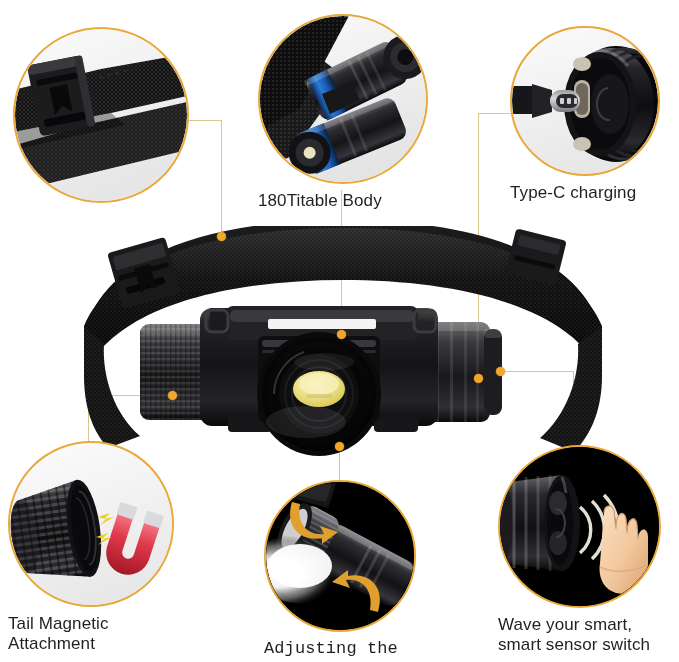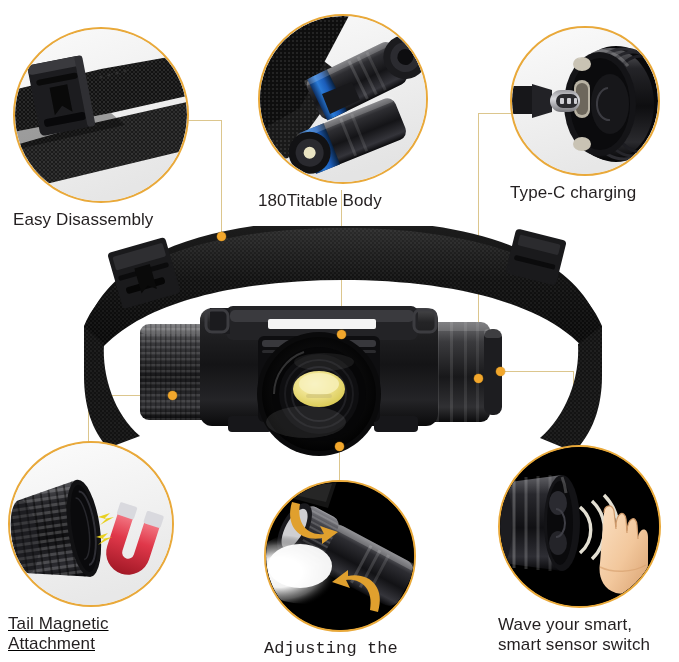--- a/index.html
+++ b/index.html
@@ -278,21 +278,20 @@
 
           <g fill="#2d2d2d">
             <circle cx="86" cy="48" r="1.6"></circle>
               <circle cx="94" cy="46" r="1.6"></circle>
             <circle cx="102" cy="44" r="1.6"></circle>
               <circle cx="110" cy="42" r="1.6"></circle>
           </g>
         </svg>
       </div>
     </div>
-    <div class="caption">Easy Disassembly</div>
   </div>
 
   <div class="feature" style="left:258px; top:14px; width:170px;">
     <div class="circle" style="width:170px; height:170px;">
       <div class="circle-inner">
         <svg viewBox="0 0 170 170" width="170" height="170" xmlns="http://www.w3.org/2000/svg">
           <defs>
             <linearGradient id="bg2" x1="0" y1="0" x2="0.3" y2="1">
               <stop offset="0%" stop-color="#fafafa"></stop>
               <stop offset="100%" stop-color="#e4e4e4"></stop>
@@ -406,21 +405,21 @@
             <rect x="48" y="70" width="4" height="6" rx="1" fill="#cfcfd4"></rect>
             <rect x="55" y="70" width="4" height="6" rx="1" fill="#cfcfd4"></rect>
             <rect x="62" y="70" width="3" height="6" rx="1" fill="#cfcfd4"></rect>
           </g>
         </svg>
       </div>
     </div>
     <div class="caption">Type-C charging</div>
   </div>
 
-  <div class="feature" style="left:8px; top:441px; width:166px;text-decoration:underline;">
+  <div class="feature" style="left:8px; top:441px; width:166px;">
     <div class="circle" style="width:166px; height:166px;">
       <div class="circle-inner">
         <svg viewBox="0 0 166 166" width="166" height="166" xmlns="http://www.w3.org/2000/svg">
           <defs>
             <linearGradient id="bg4" x1="0" y1="0" x2="0.3" y2="1">
               <stop offset="0%" stop-color="#fcfcfc"></stop>
               <stop offset="100%" stop-color="#e8e8e8"></stop>
             </linearGradient>
             <linearGradient id="knur4" x1="0" y1="0" x2="0" y2="1">
               <stop offset="0%" stop-color="#57575b"></stop>

